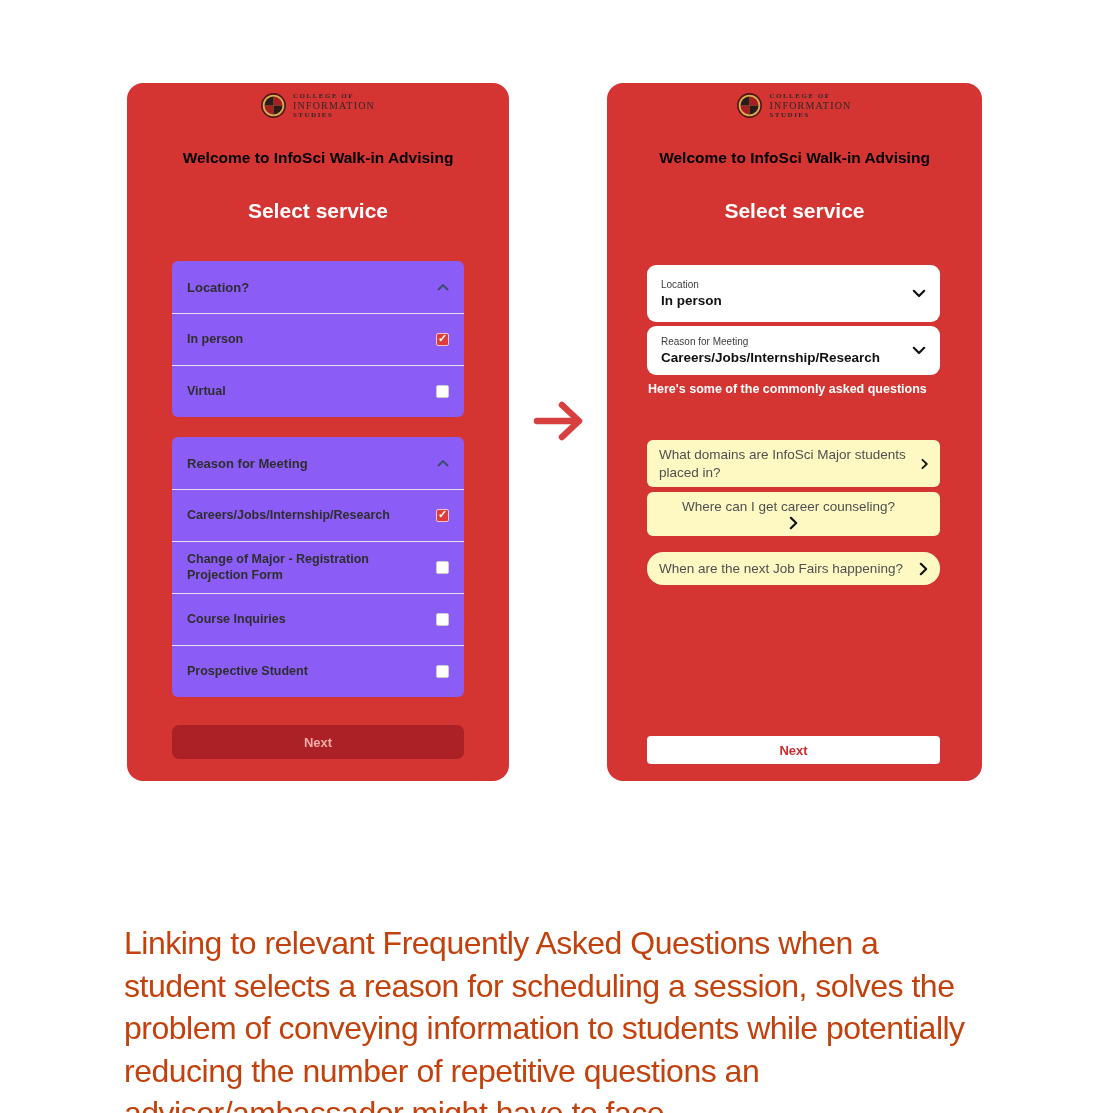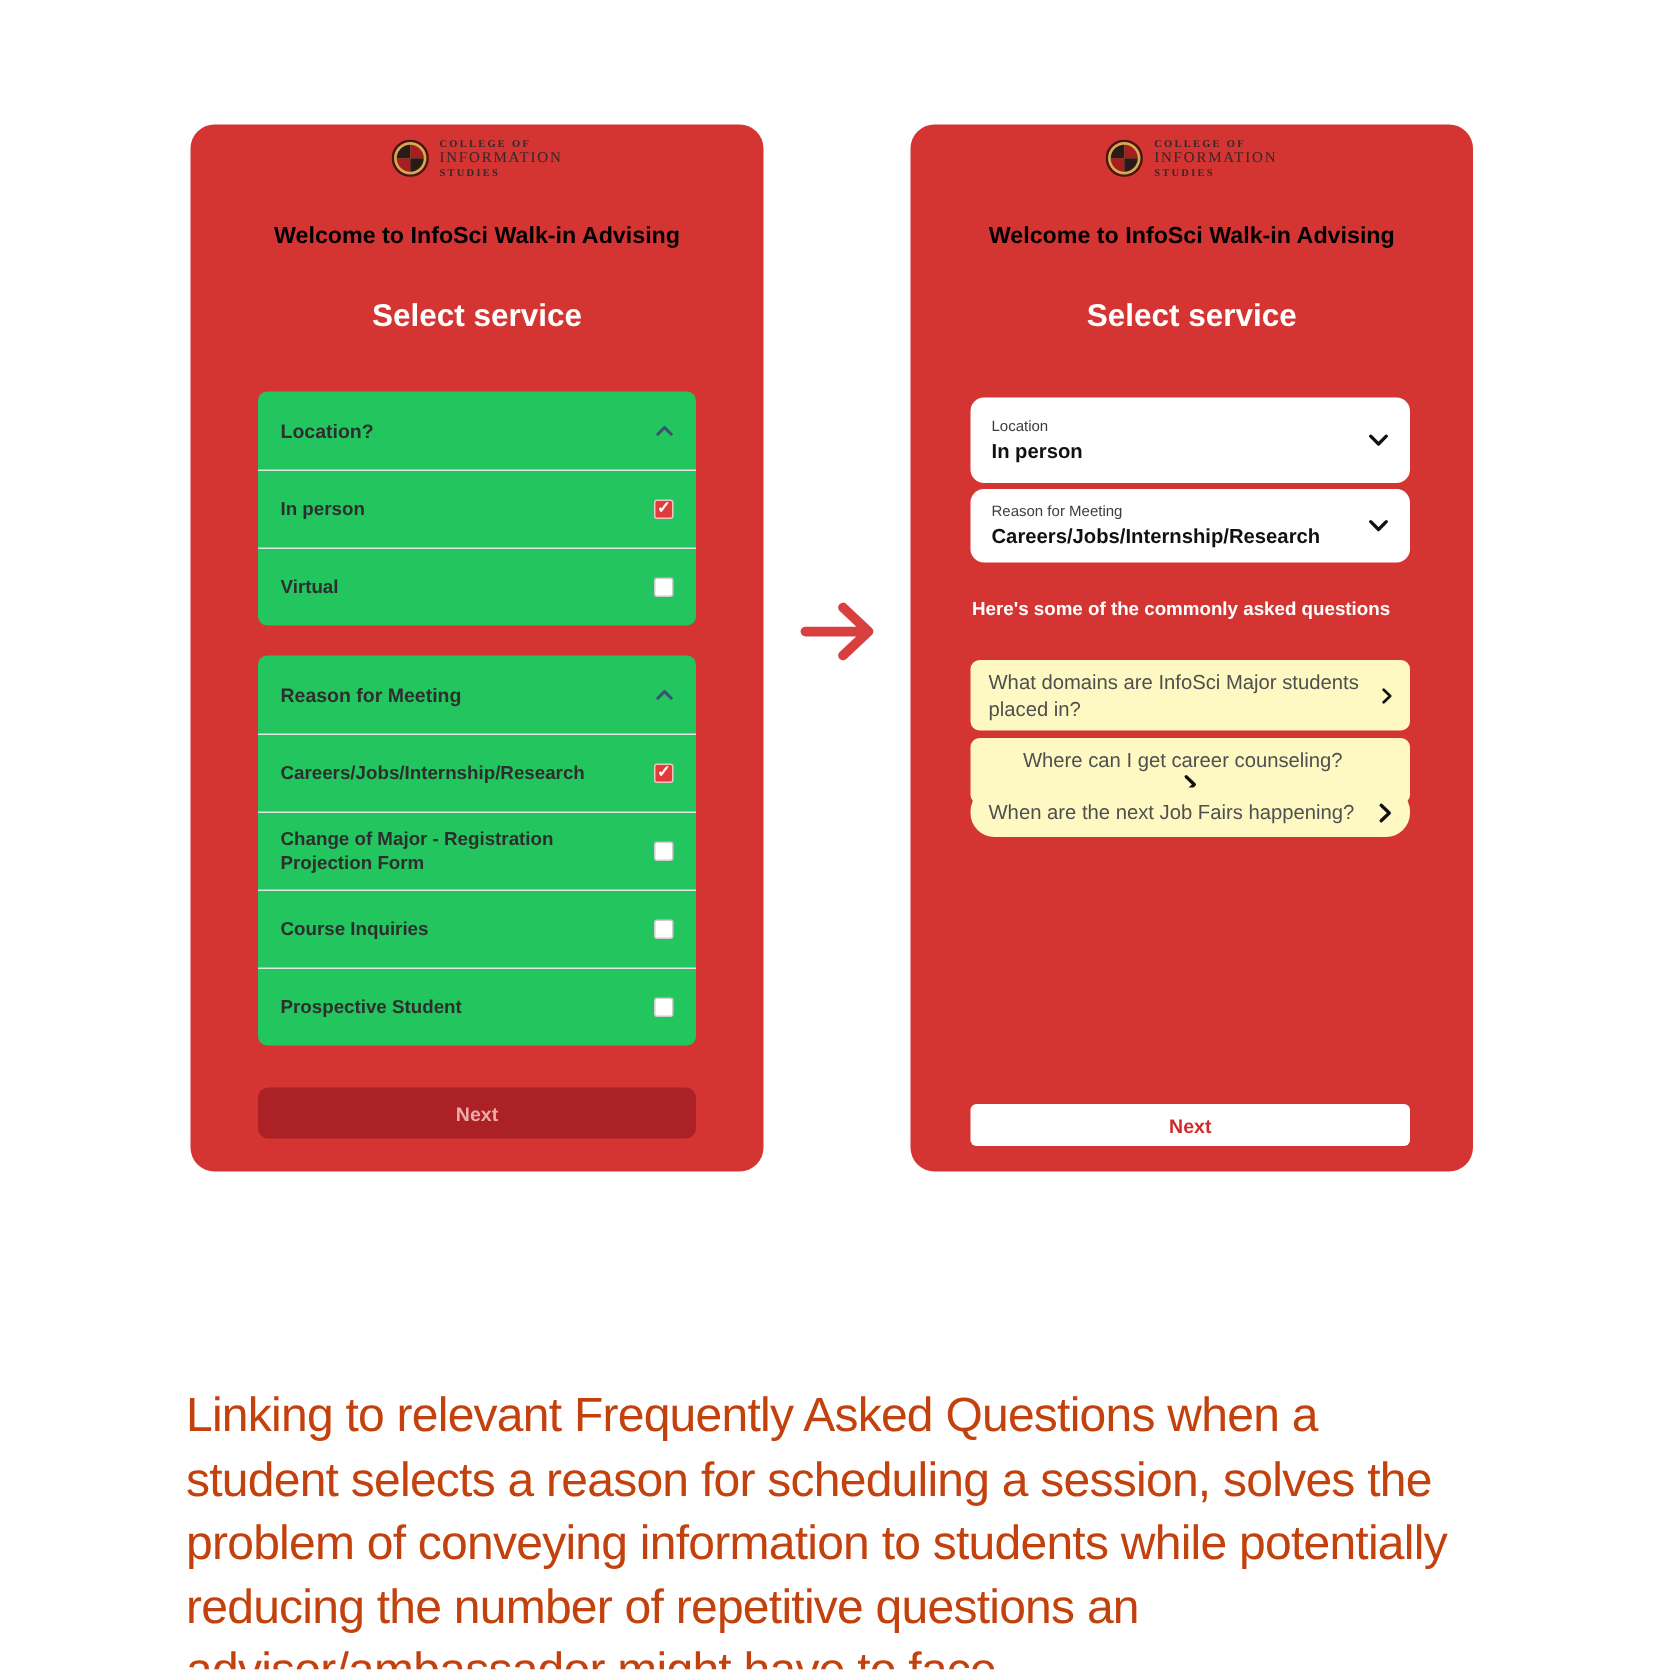--- a/index.html
+++ b/index.html
@@ -15,46 +15,46 @@
   .logo { position:absolute; top:9px; left:0; right:0; display:flex; justify-content:center; align-items:center; gap:7px; }
   .logo svg { display:block; }
   .logo-text { color:#33272b; }
   .logo-line-sm { font-family:"Liberation Serif", serif; font-size:7px; letter-spacing:1.5px; font-weight:bold; }
   .logo-line-lg { font-family:"Liberation Serif", serif; font-size:10px; letter-spacing:1.2px; }
 
   .welcome { position:absolute; top:66px; left:0; right:0; text-align:center; color:#000000; font-weight:bold; font-size:15.5px; }
   .subtitle { position:absolute; top:116px; left:0; right:0; text-align:center; color:#ffffff; font-weight:bold; font-size:21px; }
 
   
-  .group-card { position:absolute; left:45px; width:292px; background:#22c55e; border-radius:6px; overflow:hidden; }
+  .group-card { position:absolute; left:45px; width:292px; background:#8b5cf6; border-radius:6px; overflow:hidden; }
   .group-card.loc { top:178px; }
   .group-card.reason { top:354px; }
   .group-header, .check-row { display:flex; align-items:center; justify-content:space-between; padding:0 15px; min-height:52px; }
   .check-row { border-top:1px solid #e4e4e4; }
   .group-header span.hdr { font-size:13px; font-weight:bold; color:#2e2e2e; }
   .check-row .lbl { font-size:12.5px; font-weight:bold; color:#2e2e2e; line-height:1.25; padding-right:12px; }
   .checkbox { flex:0 0 auto; width:13px; height:13px; border:1px solid #cccccc; border-radius:2px; background:#fff; position:relative; }
   .checkbox.checked { background:#e13b3b; border-color:#efc3c3; }
   .checkbox.checked::after { content:"✓"; position:absolute; left:1px; top:-2px; color:#ffffff; font-size:11px; font-weight:bold; }
 
   .next-btn-left { position:absolute; left:45px; top:642px; width:292px; height:34px; background:#ac2125; border:none; border-radius:7px; color:#edaca7; font-weight:bold; font-size:13px; font-family:"Liberation Sans", sans-serif; cursor:pointer; }
 
   
   .dropdown { position:absolute; left:40px; width:293px; background:#ffffff; border-radius:9px; padding:7px 14px; display:flex; align-items:center; justify-content:space-between; }
   .dropdown.dd1 { top:182px; height:57px; }
   .dropdown.dd2 { top:243px; height:49px; }
   .dd-texts .dd-label { font-size:10px; color:#3d3d3d; margin-bottom:3px; }
   .dd-texts .dd-value { font-size:13.5px; font-weight:bold; color:#111111; }
 
-  .faq-heading { position:absolute; left:41px; top:316px; color:#ffffff; font-weight:bold; font-size:12.5px; }
+  .faq-heading { position:absolute; left:41px; top:299px; color:#ffffff; font-weight:bold; font-size:12.5px; }
 
   .faq-card { position:absolute; left:40px; width:293px; background:#fef9c3; border-radius:6px; display:flex; align-items:center; justify-content:space-between; padding:6px 12px 6px 12px; color:#4f4f4f; font-size:13.5px; line-height:1.3; }
   .faq-card.f1 { top:357px; min-height:46px; }
   .faq-card.f2 { top:409px; min-height:33px;flex-direction:column; }
-  .faq-card.f3 { top:442px; min-height:33px;border-radius:16px; }
+  .faq-card.f3 { top:469px; min-height:33px;border-radius:16px; }
   .faq-card .q { padding-right:10px; }
 
   .next-btn-right { position:absolute; left:40px; top:653px; width:293px; height:28px; background:#ffffff; border:none; border-radius:4px; color:#cf2b2b; font-weight:bold; font-size:13px; font-family:"Liberation Sans", sans-serif; cursor:pointer; }
 
   
   .flow-arrow { position:absolute; left:532px; top:398px; }
 
   
   .caption { position:absolute; left:124px; top:922px; width:845px; color:#c2410c; font-size:32px; letter-spacing:-0.5px; line-height:1.33; }
 

